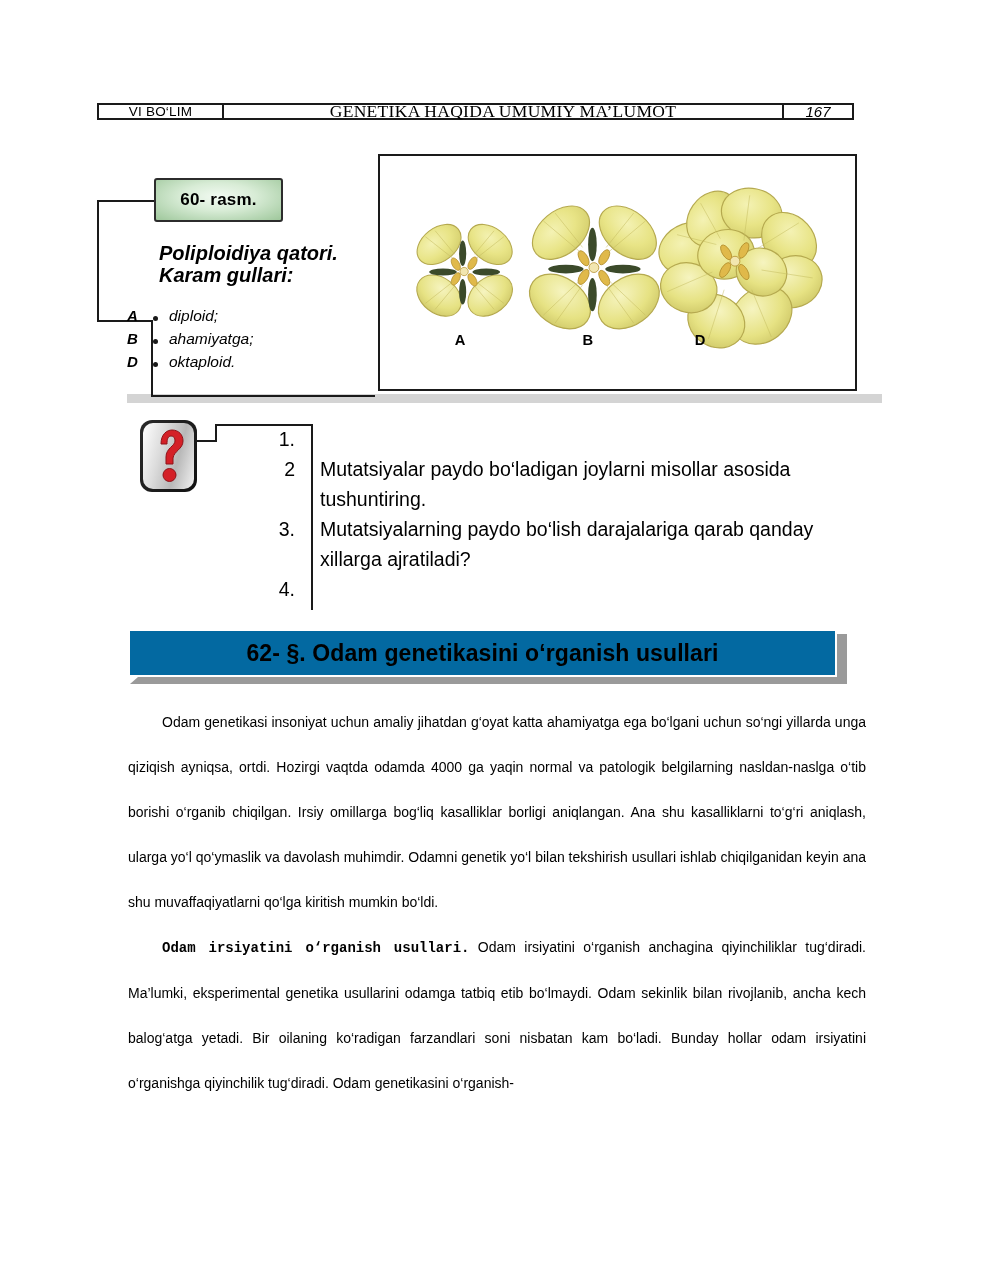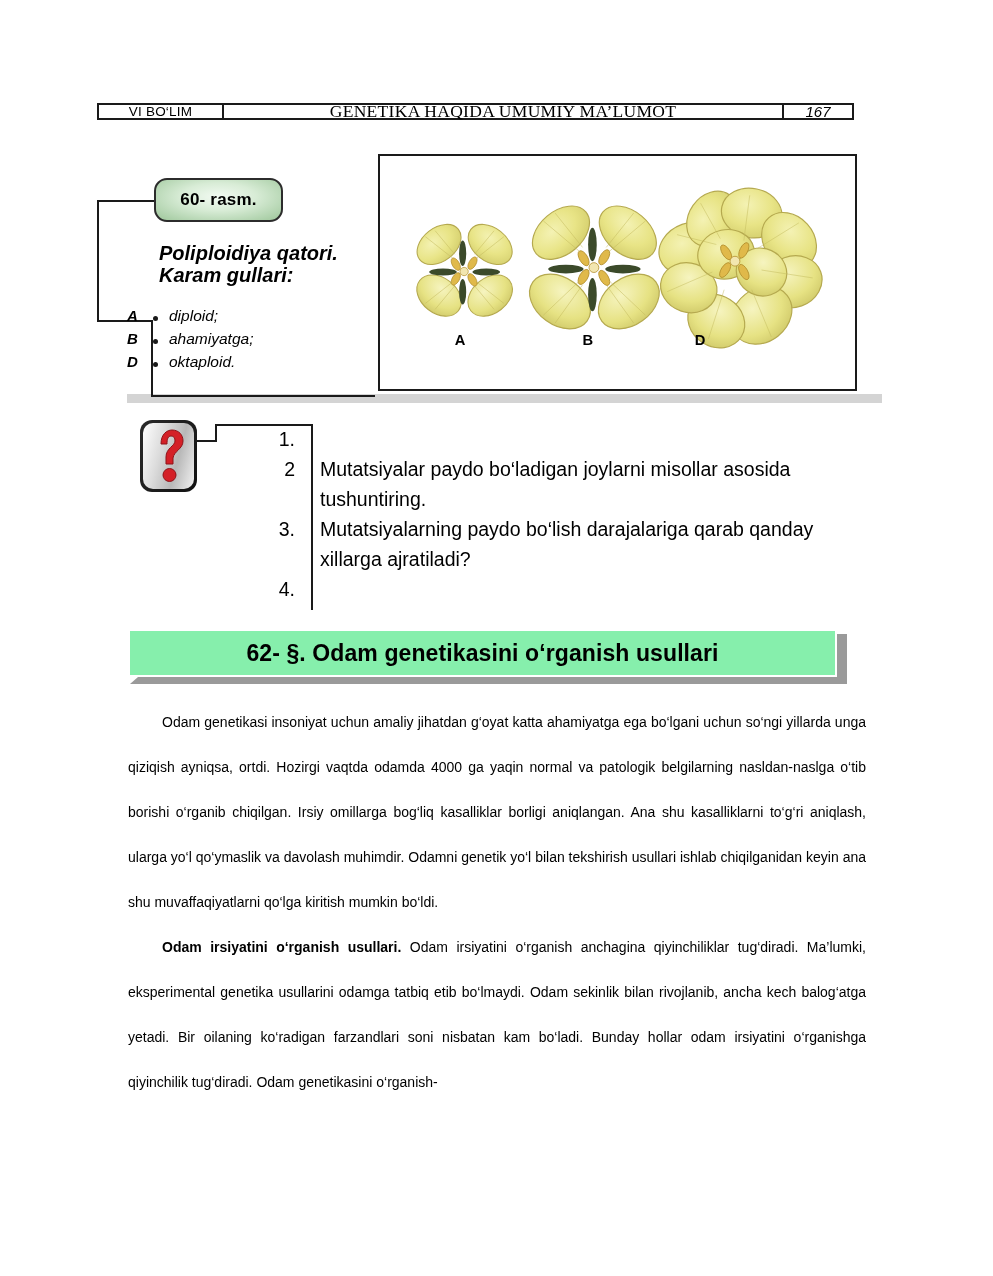--- a/index.html
+++ b/index.html
@@ -136,21 +136,21 @@
   }
 
   .fig-badge {
     position: absolute;
     left: 57px;
     top: 26px;
     width: 129px;
     height: 44px;
     box-sizing: border-box;
     border: 2px solid #2c2c2c;
-    border-radius: 13px;
+    border-radius: 3px;
     background: radial-gradient(ellipse at 50% 42%, #f2faf2 0%, #d8ecd6 42%, #9ec79b 100%);
     display: flex;
     align-items: center;
     justify-content: center;
     font-size: 17px;
     font-weight: bold;
     letter-spacing: 0.2px;
   }
 
   .fig-caption-title {
@@ -323,21 +323,21 @@
     top: 631px;
     width: 735px;
     height: 58px;
   }
   .section-heading-box {
     position: absolute;
     left: 0px;
     top: 0px;
     width: 705px;
     height: 44px;
-    background: #86efac;
+    background: #0369a1;
     display: flex;
     align-items: center;
     justify-content: center;
   }
   .section-heading-box span {
     font-size: 23px;
     font-weight: bold;
     letter-spacing: 0.1px;
   }
   .heading-bar-right {
@@ -376,21 +376,21 @@
   .para {
     font-size: 14px;
     line-height: 45px;
     text-align: justify;
     text-justify: inter-word;
     margin: 0 0 0 0;
     hyphens: manual;
   }
   .para + .para { margin-top: 0px; }
   .indent { display: inline-block; width: 34px; }
-  .lead { font-weight: bold; }
+  .lead { font-weight: bold; font-family: Liberation Mono, monospace; }
 </style>
 </head>
 <body>
 
 <div class="page">
 
   <div class="header">
     <div class="header-cell-section">VI BO‘LIM</div>
     <div class="header-cell-title">GENETIKA  HAQIDA UMUMIY MA’LUMOT</div>
     <div class="header-cell-page">167</div>

